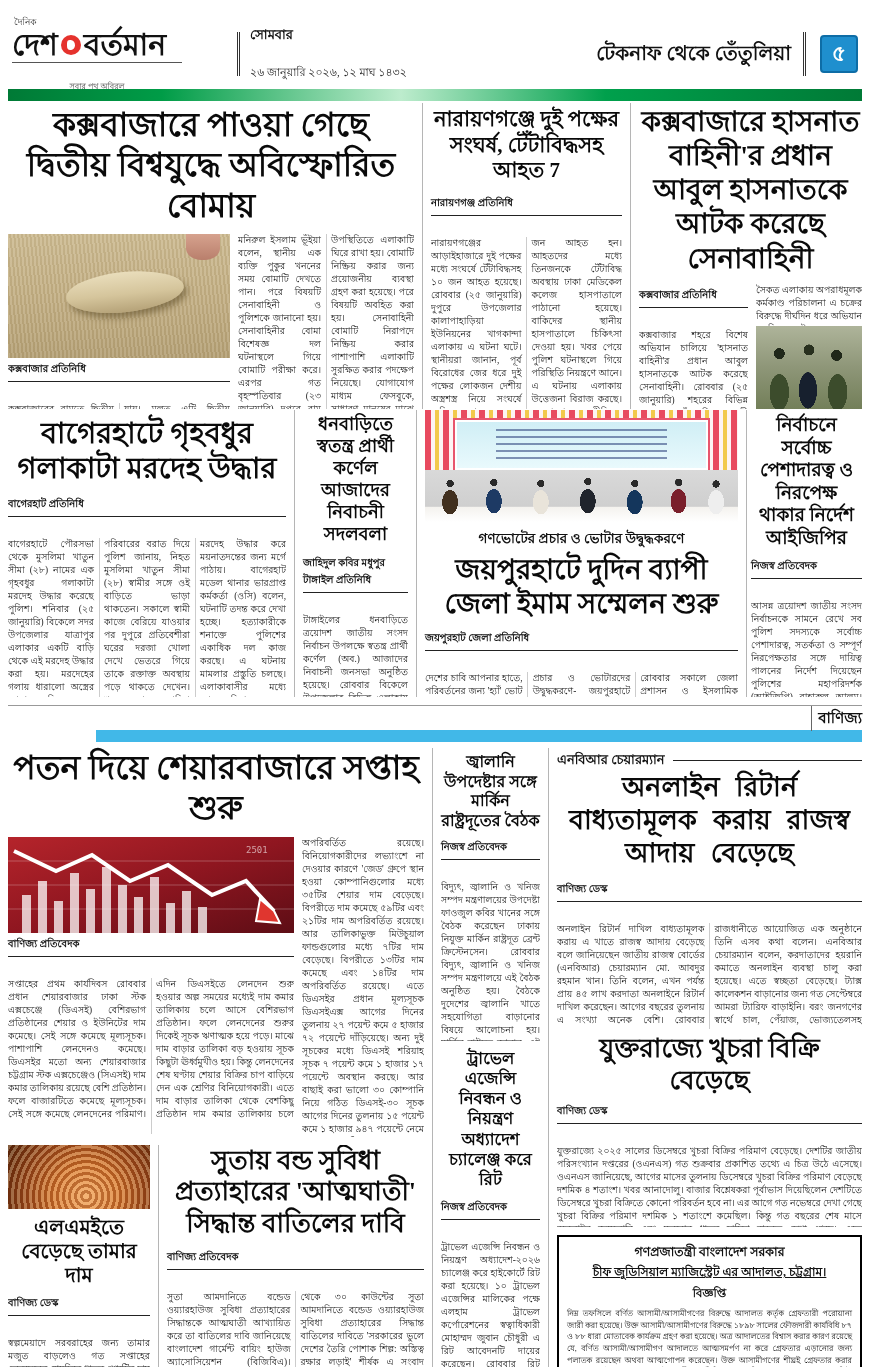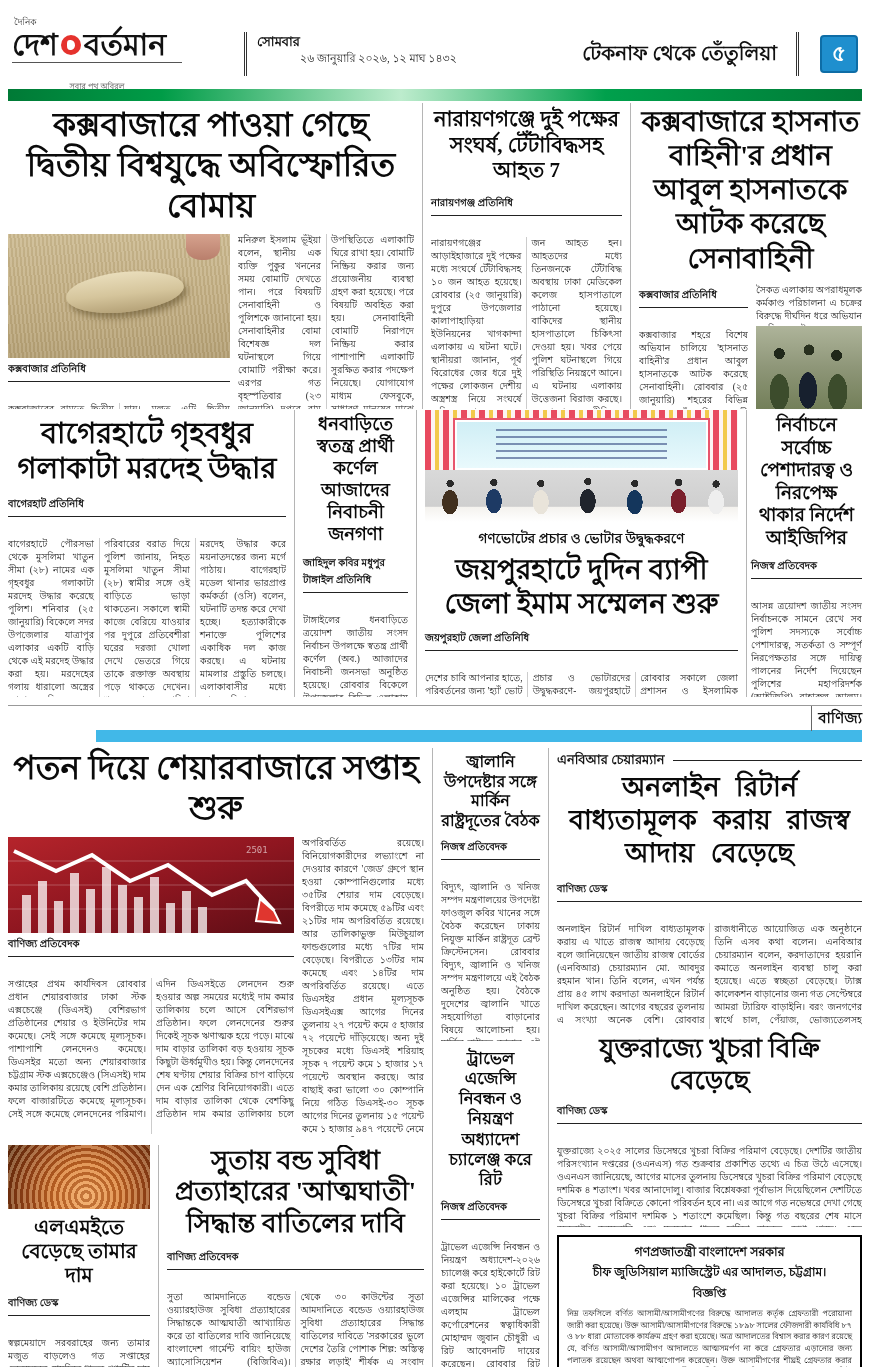--- a/index.html
+++ b/index.html
@@ -3,29 +3,29 @@
 <meta charset="utf-8">
 <style>
   * { margin:0; padding:0; box-sizing:border-box; }
   html,body { background:#ffffff; }
   body {
     width:870px; min-height:1367px; margin:0 auto;
     font-family:"Liberation Serif","DejaVu Serif",serif;
     color:#111; position:relative; padding:24px 8px 10px 8px;
   }
   
-  .masthead { display:flex; align-items:center; height:60px; padding:0 4px;gap:7px; }
+  .masthead { display:flex; align-items:center; height:60px; padding:0 4px; }
   .logo-block { width:215px; position:relative; }
   .logo-daily { font-size:9px; color:#333; margin-left:2px; }
   .logo-line { display:flex; align-items:center; font-weight:bold; font-size:30px; letter-spacing:0; line-height:1; }
   .logo-dot { width:20px; height:20px; border-radius:50%; background:#e5322d; margin:0 3px; position:relative; flex:0 0 auto; }
   .logo-dot::after { content:""; position:absolute; left:6px; top:5px; width:8px; height:10px; background:#fff; border-radius:40% 60% 55% 45%; }
   .logo-rule { border-top:1px solid #555; margin-top:2px; width:170px; }
   .logo-tagline { font-size:8px; color:#444; text-align:center; width:170px;margin-top:17px; }
-  .date-block { border-left:3px double #333; padding-left:10px; margin-left:10px; height:44px; display:flex; flex-direction:row; justify-content:center; }
+  .date-block { border-left:3px double #333; padding-left:10px; margin-left:10px; height:44px; display:flex; flex-direction:column; justify-content:center; }
   .weekday { font-weight:bold; font-size:13px; }
   .dateline { font-size:11px; color:#222; margin-top:18px; }
   .mast-spacer { flex:1; }
   .slogan { font-weight:bold; font-size:20px; padding-right:12px; }
   .mast-doublebar { border-left:3px double #333; height:44px; margin-right:14px; }
   .page-box { width:38px; height:38px; background:#1f8fce; border:2px solid #0e6da6; border-radius:4px; color:#fff; font-weight:bold; font-size:22px; display:flex; align-items:center; justify-content:center; }
   .greenbar { height:12px; margin-top:5px;
     background:linear-gradient(90deg,#007a36 0%,#009c47 18%,#bdeccd 46%,#00a04c 70%,#007a36 100%); }
   
   .headline { font-weight:bold; text-align:center; color:#0a0a0a; line-height:1.22; }
@@ -126,21 +126,21 @@
   .sutay { flex:1; border-left:1px solid #b5b5b5; padding-left:8px; }
   .sutay-headline { font-size:26px; margin:0 0 6px 0; }
   .jalani-headline { font-size:16px; margin:4px 0 6px 0; }
   .travel-headline { font-size:16.5px; margin:8px 0 6px 0; }
   .nbr-kicker { display:flex; align-items:center; gap:8px; font-size:13px; font-weight:bold; margin-top:2px; }
   .nbr-kicker .kline { flex:1; border-top:1.5px solid #222; }
   .nbr-headline { font-size:27px; margin:2px 0 6px 0;font-family:Liberation Mono, monospace; }
   .uk-headline { font-size:26px; margin:4px 0 4px 0; }
   .notice-box { border:2px solid #000; padding:6px 8px; margin-top:8px; height:302px; overflow:hidden; }
   .notice-gov { text-align:center; font-weight:bold; font-size:12.5px; }
-  .notice-court { text-align:center; font-weight:bold; font-size:12px; }
+  .notice-court { text-align:center; font-weight:bold; font-size:12px;text-decoration:underline; }
   .notice-title { text-align:center; font-weight:bold; font-size:11.5px; margin:2px 0 4px 0; }
   .notice-body { font-size:8px; line-height:1.45; text-align:justify; }
   .notice-table { width:100%; border-collapse:collapse; margin-top:5px; font-size:8px; line-height:1.4; }
   .notice-table th, .notice-table td { border:1px solid #000; padding:2px 3px; vertical-align:top; text-align:left; }
   .notice-table th { text-align:center; font-weight:bold; }
 </style>
 </head>
 <body>
 
 <header class="masthead">
@@ -209,21 +209,21 @@
 
   <div class="row2">
 
     <article class="bagerhat">
       <h2 class="headline bagerhat-headline">বাগেরহাটে গৃহবধুর গলাকাটা মরদেহ উদ্ধার</h2>
       <div class="byline">বাগেরহাট প্রতিনিধি</div>
       <div class="body-txt cols3" style="height:176px;">বাগেরহাটে পৌরসভা থেকে মুসলিমা খাতুন সীমা (২৮) নামের এক গৃহবধুর গলাকাটা মরদেহ উদ্ধার করেছে পুলিশ। শনিবার (২৫ জানুয়ারি) বিকেলে সদর উপজেলার যাত্রাপুর এলাকার একটি বাড়ি থেকে এই মরদেহ উদ্ধার করা হয়। মরদেহের গলায় ধারালো অস্ত্রের আঘাতের চিহ্ন রয়েছে। পরিবারের বরাত দিয়ে পুলিশ জানায়, নিহত মুসলিমা খাতুন সীমা (২৮) স্বামীর সঙ্গে ওই বাড়িতে ভাড়া থাকতেন। সকালে স্বামী কাজে বেরিয়ে যাওয়ার পর দুপুরে প্রতিবেশীরা ঘরের দরজা খোলা দেখে ভেতরে গিয়ে তাকে রক্তাক্ত অবস্থায় পড়ে থাকতে দেখেন। খবর পেয়ে পুলিশ মরদেহ উদ্ধার করে ময়নাতদন্তের জন্য মর্গে পাঠায়। বাগেরহাট মডেল থানার ভারপ্রাপ্ত কর্মকর্তা (ওসি) বলেন, ঘটনাটি তদন্ত করে দেখা হচ্ছে। হত্যাকারীকে শনাক্তে পুলিশের একাধিক দল কাজ করছে। এ ঘটনায় মামলার প্রস্তুতি চলছে। এলাকাবাসীর মধ্যে আতঙ্ক বিরাজ করছে। দোষীদের দ্রুত গ্রেপ্তারের দাবি জানিয়েছেন স্বজনরা।</div>
     </article>
 
     <article class="dhonbari">
-      <h3 class="headline dhonbari-headline">ধনবাড়িতে স্বতন্ত্র প্রার্থী কর্ণেল আজাদের নিবাচনী জনগণা</h3>
+      <h3 class="headline dhonbari-headline">ধনবাড়িতে স্বতন্ত্র প্রার্থী কর্ণেল আজাদের নিবাচনী সদলবলা</h3>
       <div class="byline">জাহিদুল কবির মধুপুর টাঙ্গাইল প্রতিনিধি</div>
       <div class="body-txt" style="height:186px;">টাঙ্গাইলের ধনবাড়িতে ত্রয়োদশ জাতীয় সংসদ নির্বাচন উপলক্ষে স্বতন্ত্র প্রার্থী কর্ণেল (অব.) আজাদের নিবাচনী জনসভা অনুষ্ঠিত হয়েছে। রোববার বিকেলে উপজেলার বিভিন্ন এলাকায় গণসংযোগ ও পথসভা করেন তিনি। এ সময় তিনি ভোটারদের দোয়া ও সমর্থন কামনা করেন। জনসভায় বিপুলসংখ্যক নেতাকর্মী ও সাধারণ ভোটার উপস্থিত ছিলেন। বক্তব্যে কর্ণেল আজাদ এলাকার উন্নয়নে নানা প্রতিশ্রুতি তুলে ধরেন এবং সুষ্ঠু ভোটের পরিবেশ নিশ্চিতের দাবি জানান। পরে তিনি এলাকাবাসীর বিভিন্ন দাবি-দাওয়ার কথা শোনেন।</div>
     </article>
 
     <div class="mid-block">
       <div class="photo-conf">
         <div class="conf-banner"></div>
         <div class="conf-people"></div>
       </div>
       <div class="joy-kicker">গণভোটের প্রচার ও ভোটার উদ্বুদ্ধকরণে</div>

